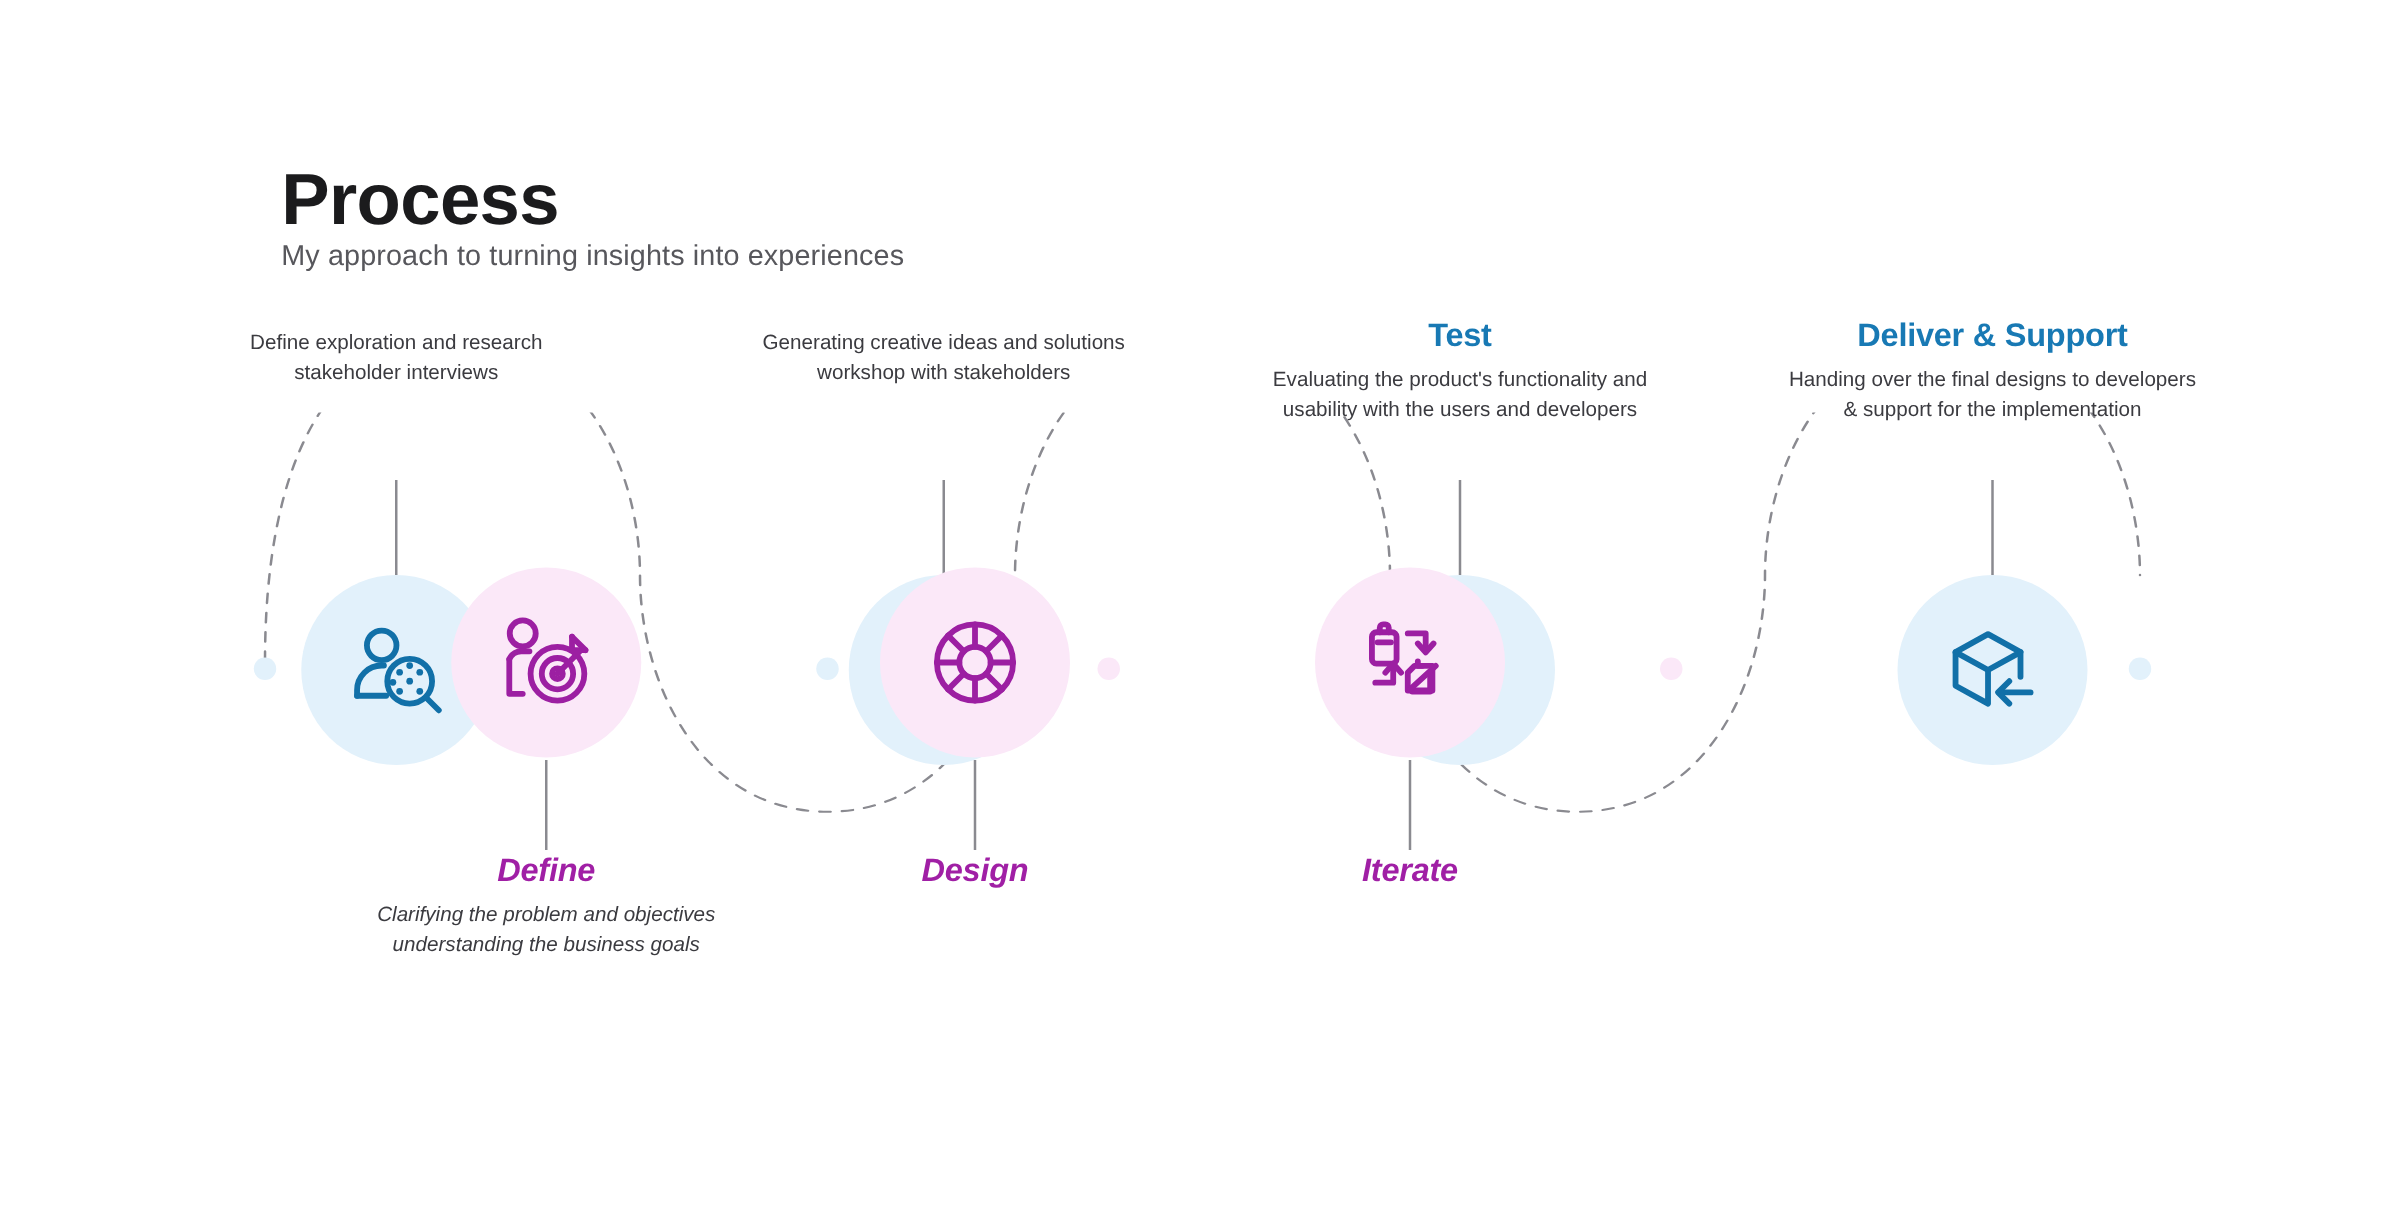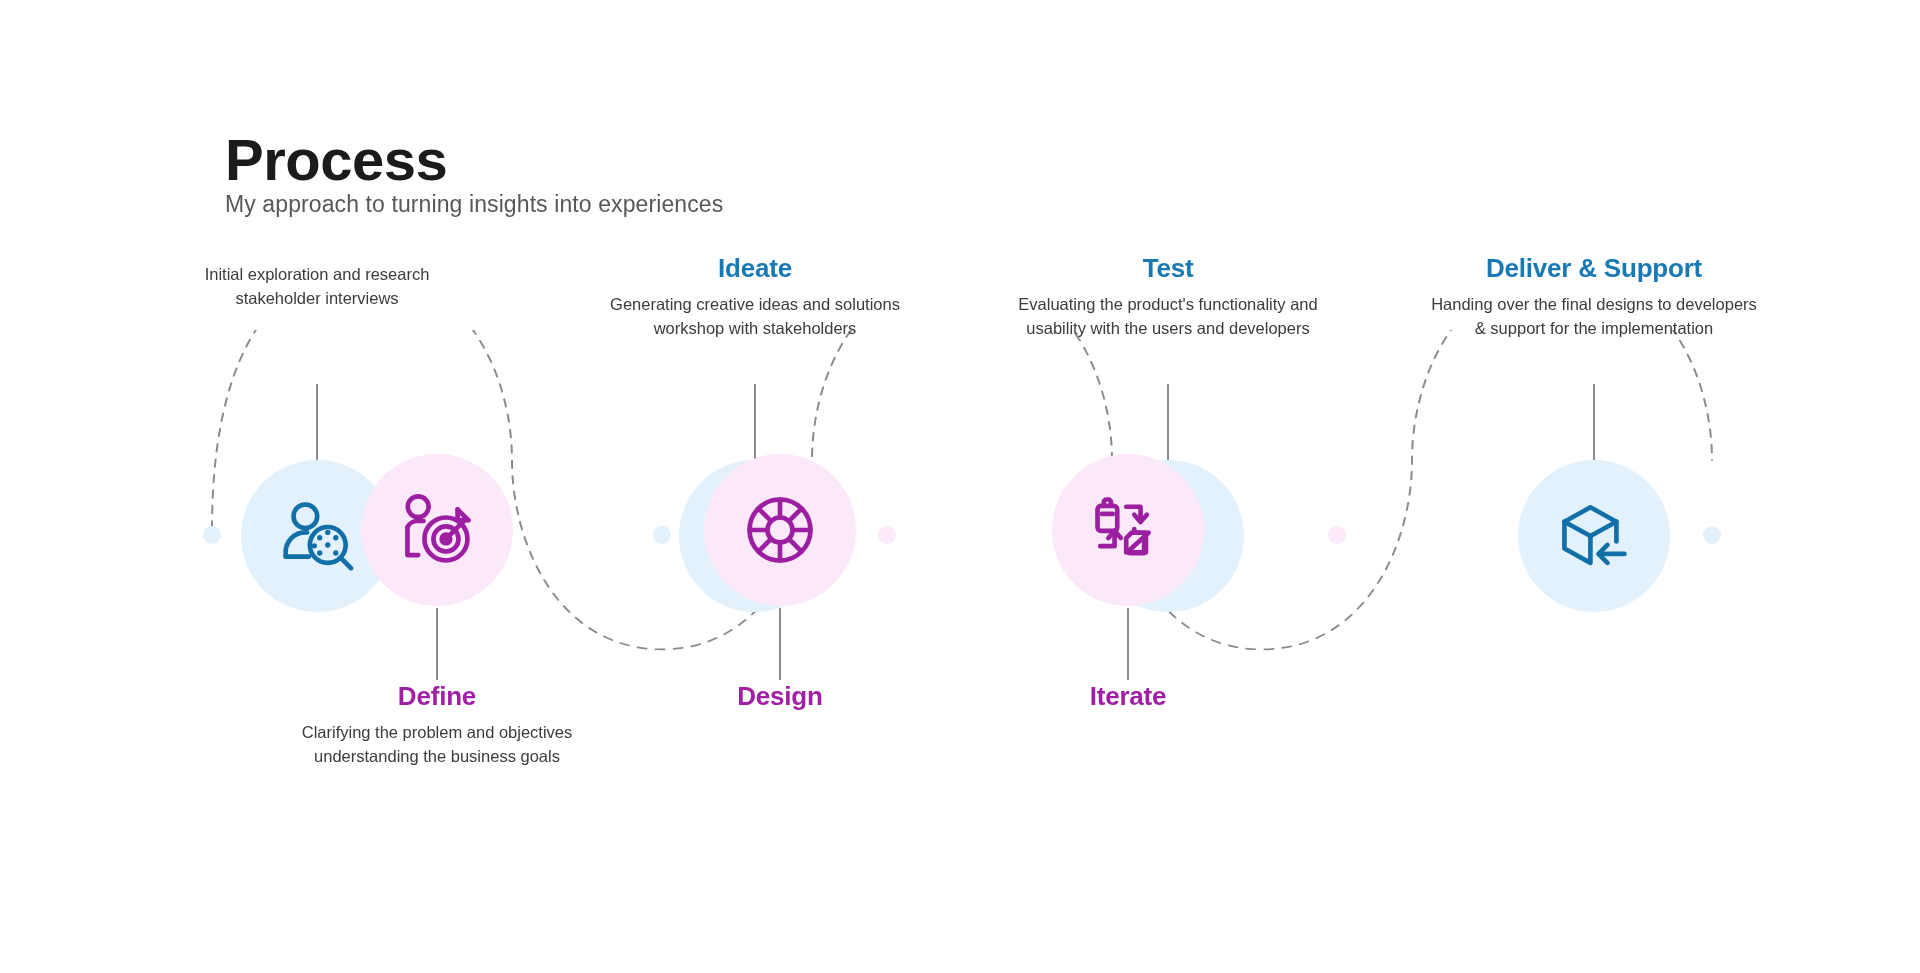--- a/index.html
+++ b/index.html
@@ -116,21 +116,21 @@
   }
 
   
   .step.top .label  { top: -76px; }
   .step.top .stem   { top: 54px; height: 76px; }
   .step.top .bubble { top: 130px; }
 
   
   .step.bottom .bubble { top: 124px; }
   .step.bottom .stem   { top: 278px; height: 72px; }
-  .step.bottom .label  { top: 352px; }
+  .step.bottom .label  { top: 352px; font-style: italic; }
 </style>
 </head>
 <body>
 
 <div class="page">
 
   <div class="header">
     <h1 class="page-title">Process</h1>
     <p class="page-subtitle">My approach to turning insights into experiences</p>
   </div>
@@ -155,21 +155,21 @@
       <circle cx="662" cy="205" r="9" fill="#e2f1fb"></circle>
       <circle cx="887" cy="205" r="9" fill="#fbe8f8"></circle>
       <circle cx="1112" cy="205" r="9" fill="#e2f1fb"></circle>
       <circle cx="1337" cy="205" r="9" fill="#fbe8f8"></circle>
       <circle cx="1562" cy="205" r="9" fill="#e2f1fb"></circle>
       <circle cx="1712" cy="205" r="9" fill="#e2f1fb"></circle>
     </svg>
 
     <div class="step top" style="left:167px;">
       <div class="label">
-        <div class="step-desc">Initial exploration and research
+        <div class="step-desc">Define exploration and research
 stakeholder interviews</div>
       </div>
       <div class="stem"></div>
       <div class="bubble blue">
         <svg width="86" height="86" viewBox="0 0 48 48" fill="none" stroke="#1170a8" stroke-width="2.6" stroke-linecap="round" stroke-linejoin="round">
           <circle cx="17.5" cy="13" r="6.6"></circle>
           <path d="M6.5 35.5v-2.5a11 11 0 0 1 11-11h1"></path>
           <path d="M6.5 35.5h13"></path>
           <circle cx="30" cy="29" r="10"></circle>
           <path d="M37.4 36.4 L43 42"></path>
@@ -201,21 +201,20 @@
       <div class="stem"></div>
       <div class="label">
         <div class="step-name pink">Define</div>
         <div class="step-desc">Clarifying the problem and objectives
 understanding the business goals</div>
       </div>
     </div>
 
     <div class="step top" style="left:605px;">
       <div class="label">
-        <div class="step-name blue">Ideate</div>
         <div class="step-desc">Generating creative ideas and solutions
 workshop with stakeholders</div>
       </div>
       <div class="stem"></div>
       <div class="bubble blue">
         <svg width="86" height="86" viewBox="0 0 48 48" fill="none" stroke="#1170a8" stroke-width="2.6" stroke-linecap="round" stroke-linejoin="round">
           <path d="M22.5 33.5a8.5 8.5 0 1 1 7 0v4.5h-7z"></path>
           <path d="M23.5 38v2.5a2.5 2.5 0 0 0 5 0V38"></path>
           <path d="M8.5 22 A15 15 0 0 1 34.5 11.8"></path>
           <path d="M31 8.5 L35.5 12 L31.5 16.5"></path>

